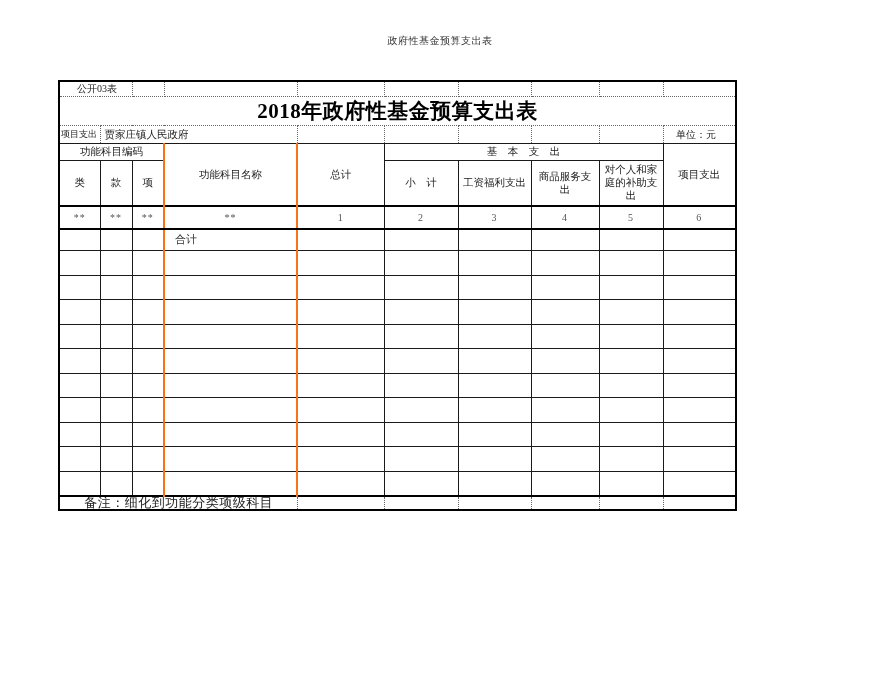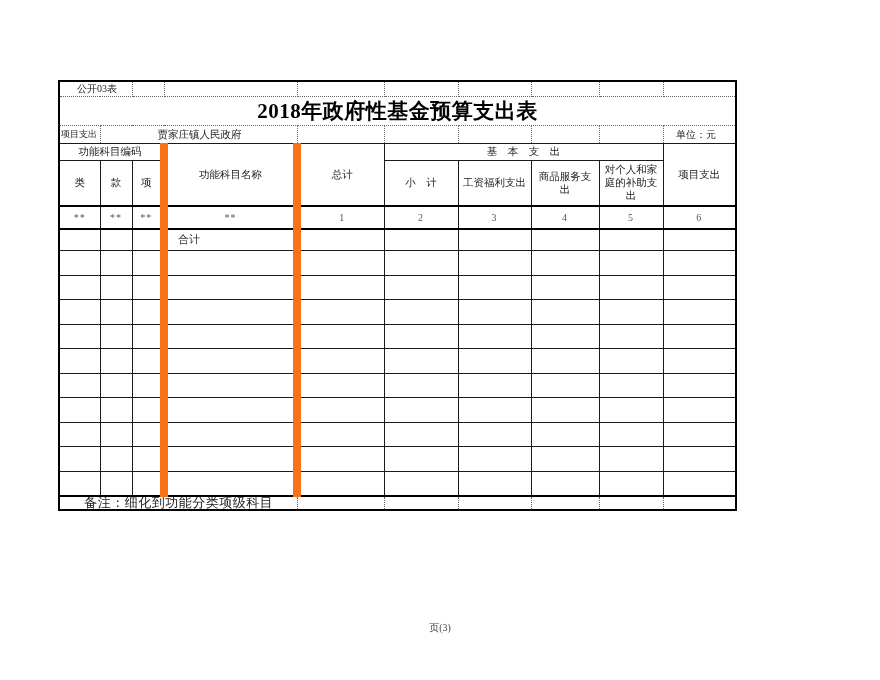--- a/index.html
+++ b/index.html
@@ -51,33 +51,33 @@
     letter-spacing:0.5px; white-space:nowrap;margin-left:7px;
   }
 
   .r-unit td {
     height:18px;
     border-top:1px dotted #666;
     border-left:1px dotted #666; border-right:1px dotted #666;
     border-bottom:1px solid #1a1a1a;
   }
   .unit-label-cell { font-size:9px; white-space:nowrap; padding-left:1px; text-align:left; }
-  .unit-value-cell { font-size:10.5px; white-space:nowrap; text-align:center; padding-left:4px; }
+  .unit-value-cell { font-size:10.5px; white-space:nowrap; text-align:left; padding-left:4px; }
   .currency-cell { font-size:10px; text-align:right; white-space:nowrap; padding-right:19px; }
 
   
   .th {
     text-align:center; vertical-align:middle;
     font-size:10.5px; line-height:1.25; white-space:pre-line; color:#222;
   }
   .r-head1 td { height:17px; }
   .r-head2 td { height:45px; }
 
   
-  .bR2 { border-right:8px solid #f97316; }
+  .bR2 { border-right:2px solid #f97316; }
 
   
   .r-codes td {
     height:23px; text-align:center;
     font-size:10px; color:#555; letter-spacing:1px;
     border-top:2px solid #000; border-bottom:2px solid #000;
   }
 
   
   .r-total td { height:22px; }
@@ -93,20 +93,21 @@
   .note-cell {
     font-size:13px; line-height:12px; text-align:center;
     white-space:nowrap; padding-left:3px; color:#222; letter-spacing:0.5px;
   }
 </style>
 </head>
 <body>
 
 <div class="sheet">
 
+  <div class="doc-header">政府性基金预算支出表</div>
 
   <table class="budget-table">
     <colgroup>
       <col style="width:41px">
         <col style="width:32px">
         <col style="width:32px">
       <col style="width:133px">
         <col style="width:87px">
         <col style="width:74px">
       <col style="width:73px">
@@ -320,15 +321,14 @@
         <td></td>
         <td></td>
         <td></td>
         <td></td>
         <td></td>
       </tr>
 
     </tbody>
   </table>
 
-  <div class="doc-footer">页(3)</div>
 
 </div>
 
 </body></html>

